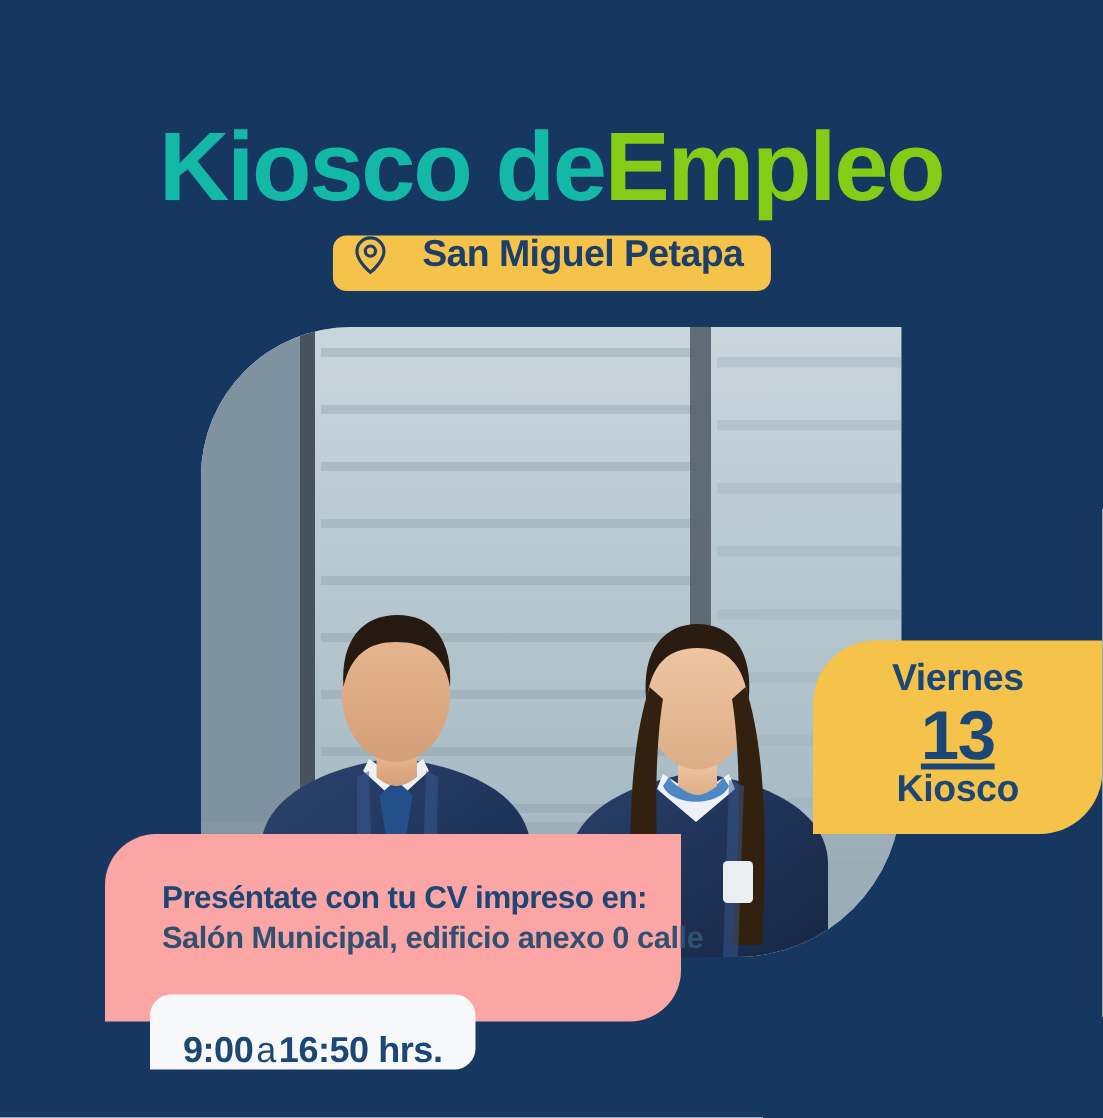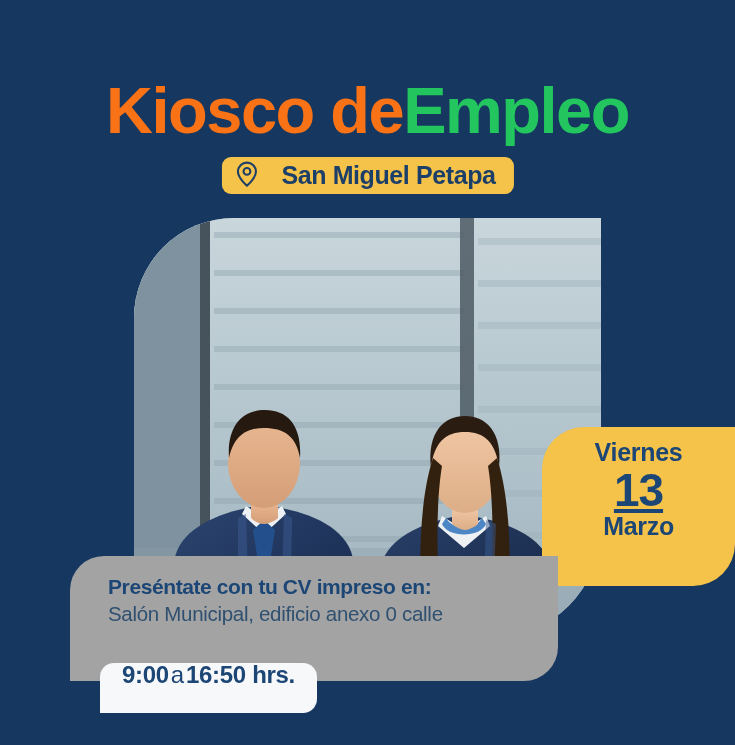--- a/index.html
+++ b/index.html
@@ -25,34 +25,34 @@
     left: 0;
     top: 78px;
     width: 735px;
     text-align: center;
     font-size: 65px;
     font-weight: bold;
     letter-spacing: -1.5px;
     line-height: 1;
     white-space: nowrap;
   }
-  .title .t-white { color: #f97316; }
-  .title .t-blue  { color: #22c55e; }
+  .title .t-white { color: #14b8a6; }
+  .title .t-blue  { color: #84cc16; }
 
   
   .loc-badge {
     position: absolute;
     left: 50%;
     transform: translateX(-50%);
     top: 157px;
     height: 37px;
     background: #f5c349;
     border-radius: 9px;
     display: flex;
-    align-items: center;
+    align-items: flex-start;
     gap: 24px;
     padding: 0 18px 0 14px;
     box-sizing: border-box;
   }
   .loc-badge .pin { display: block; }
   .loc-badge .loc-text {
     color: #1c3f69;
     font-size: 25px;
     font-weight: bold;
     letter-spacing: -0.4px;
@@ -72,21 +72,21 @@
     background: #95a8b4;
   }
   .photo svg { display: block; width: 100%; height: 100%; }
 
   
   .date-badge {
     position: absolute;
     left: 542px;
     top: 427px;
     width: 193px;
-    height: 159px;
+    height: 129px;
     background: #f5c349;
     border-radius: 42px 0 42px 0;
     color: #1c4675;
     text-align: center;
     box-sizing: border-box;
     padding-top: 12px;
   }
   .date-badge .d-day {
     font-size: 25px;
     font-weight: bold;
@@ -105,54 +105,54 @@
     font-weight: bold;
     line-height: 1.1;
     letter-spacing: -0.3px;
   }
 
   
   .info-panel {
     position: absolute;
     left: 70px;
     top: 556px;
-    width: 488px;
+    width: 384px;
     height: 125px;
-    background: #a3a3a3;
+    background: #fca5a5;
     border-radius: 34px 0 34px 0;
     box-sizing: border-box;
-    padding: 18px 0 0 38px;
+    padding: 30px 0 0 38px;
   }
   .info-panel .info-head {
     color: #1c4675;
     font-size: 21px;
     font-weight: bold;
     letter-spacing: -0.4px;
     line-height: 1.25;
     white-space: nowrap;
   }
   .info-panel .info-line {
     color: #2f5070;
     font-size: 20.5px;
-    font-weight: normal;
+    font-weight: bold;
     letter-spacing: -0.3px;
     line-height: 1.32;
     white-space: nowrap;
   }
 
   
   .time-chip {
     position: absolute;
     left: 100px;
     top: 663px;
     height: 50px;
     background: #f7f8f9;
     border-radius: 14px 14px 14px 0;
     display: flex;
-    align-items: flex-start;
+    align-items: flex-end;
     padding: 0 22px;
     box-sizing: border-box;
   }
   .time-chip .time-text {
     color: #1c4675;
     font-size: 24px;
     font-weight: bold;
     letter-spacing: -0.3px;
     line-height: 1;
     white-space: nowrap;
@@ -262,21 +262,21 @@
         <path d="M363 240 C376 280 378 340 374 412 L354 412 C360 344 360 284 354 248 Z" fill="#33210f"></path>
         <path d="M352 302 L348 420 L358 420 L362 306 Z" fill="#3a5a8e" opacity="0.5"></path>
         <rect x="348" y="356" width="20" height="28" rx="3" fill="#e9eef3"></rect>
       </g>
     </svg>
   </div>
 
   <div class="date-badge">
     <div class="d-day">Viernes</div>
     <div class="d-num">13</div>
-    <div class="d-month">Marzo</div>
+    <div class="d-month">Kiosco</div>
   </div>
 
   <div class="info-panel">
     <div class="info-head">Preséntate con tu CV impreso en:</div>
     <div class="info-line">Salón Municipal, edificio anexo 0 calle</div>
   </div>
 
   <div class="time-chip">
     <span class="time-text">9:00</span>
     <span class="time-text time-sep">a</span>

